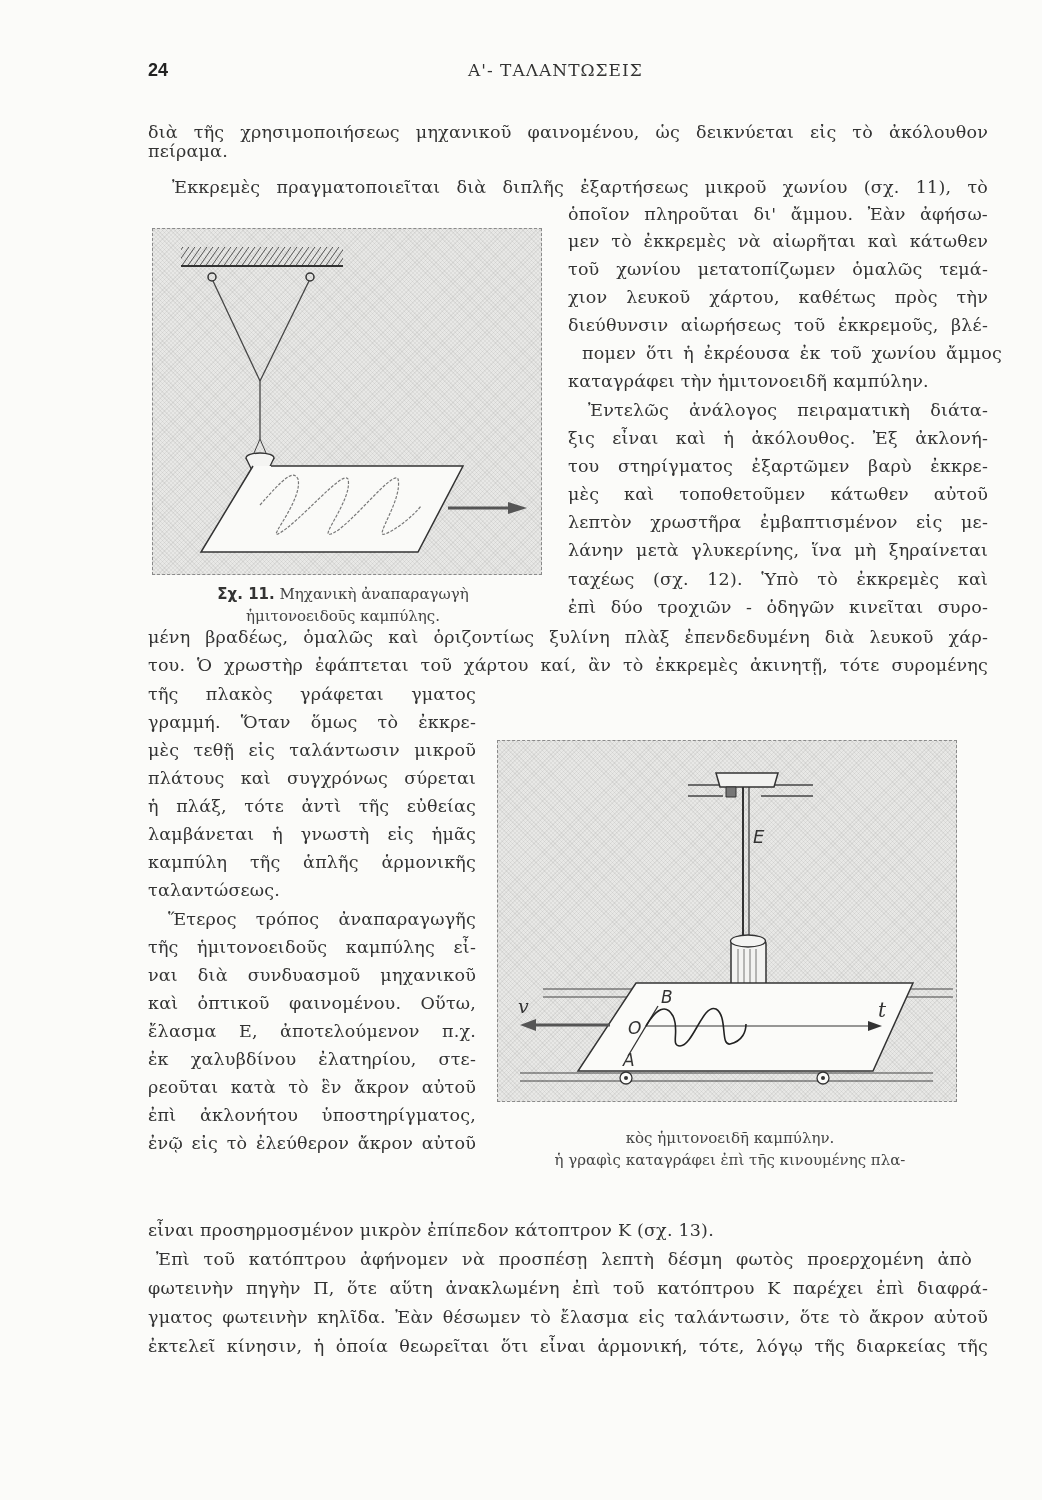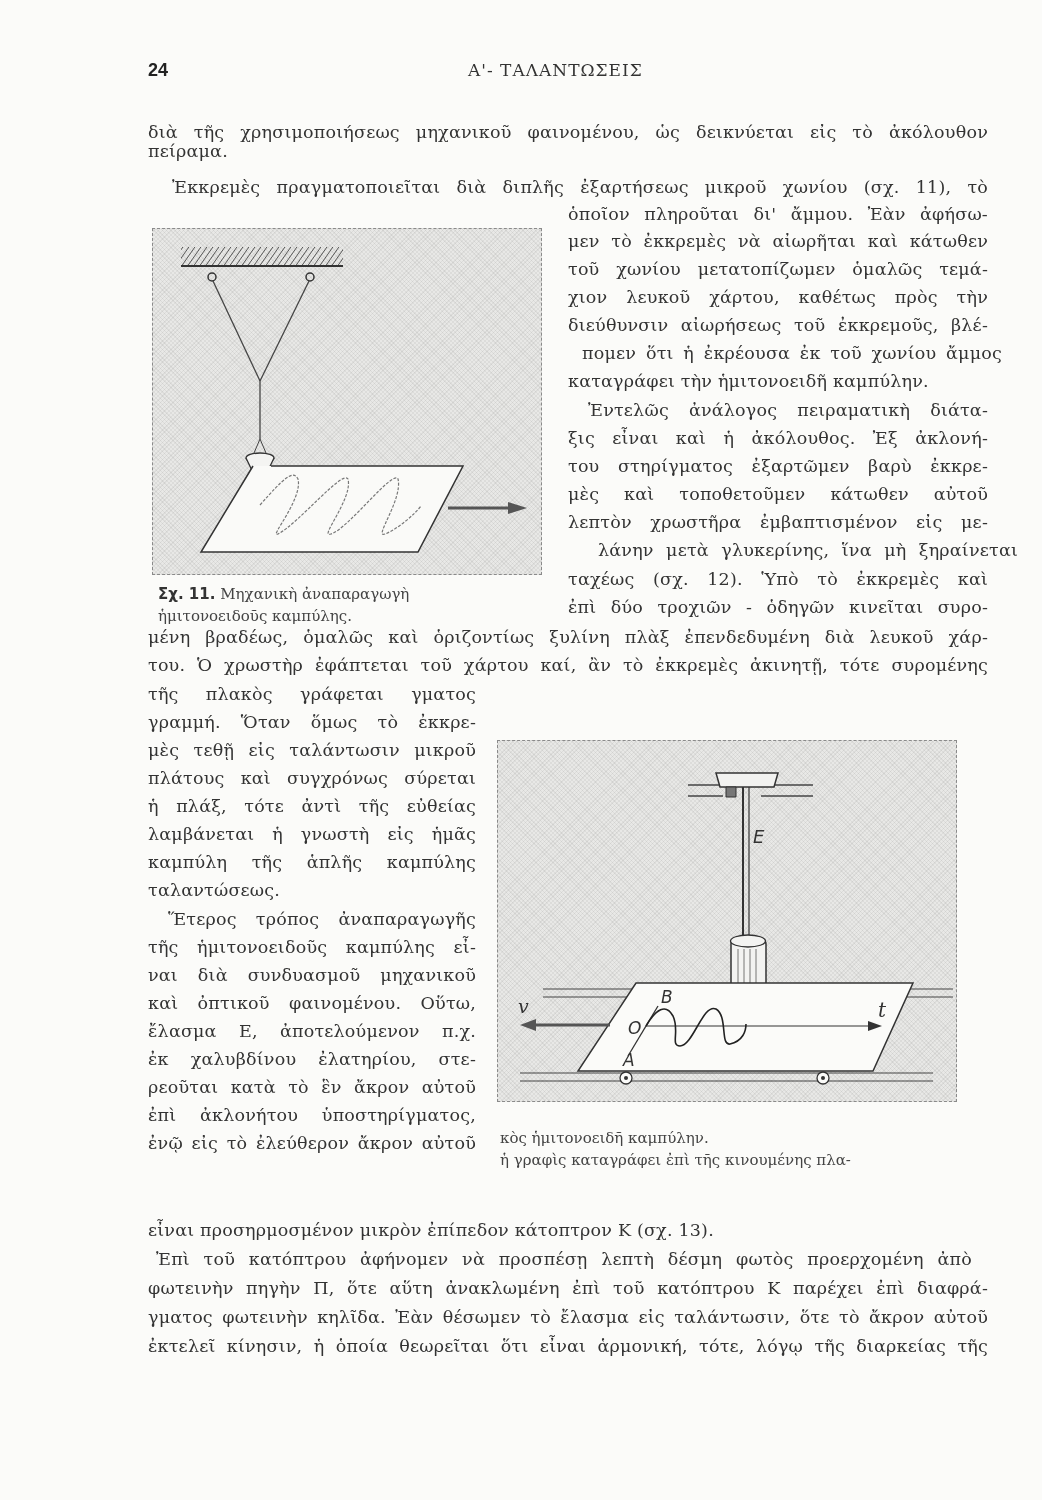--- a/index.html
+++ b/index.html
@@ -8,21 +8,21 @@
   .abs { position:absolute; }
   .line { position:absolute; font-size:17.5px; line-height:26px; white-space:nowrap; letter-spacing:0.2px; color:#333; }
   .just { text-align:justify; text-align-last:justify; white-space:normal; }
   .pagenum { left:148px; top:60px; font-family:"Liberation Sans", sans-serif; font-weight:bold; font-size:18px; color:#222; }
   .runhead { left:468px; top:60px; font-size:17px; letter-spacing:1px; color:#333; }
   .fig { position:absolute; border:1px dashed #8a8a8a;
          background-color:#e8e8e6;
          background-image: repeating-linear-gradient(45deg, rgba(0,0,0,0.05) 0 1px, transparent 1px 3px),
                            repeating-linear-gradient(-45deg, rgba(0,0,0,0.05) 0 1px, transparent 1px 3px); }
   .fig svg { position:absolute; left:0; top:0; }
-  .caption { position:absolute; font-size:15px; line-height:22px; color:#444; white-space:nowrap; }
+  .caption { position:absolute; text-align:center; font-size:15px; line-height:22px; color:#444; white-space:nowrap; }
   .caption b { font-family:"DejaVu Sans", sans-serif; font-weight:bold; font-size:15px; color:#333; }
 </style>
 </head>
 <body>
 
 <div class="abs pagenum">24</div>
 <div class="abs runhead">Α'- ΤΑΛΑΝΤΩΣΕΙΣ</div>
 
 <div class="line just" style="left:148px; top:119px; width:840px;">διὰ τῆς χρησιμοποιήσεως μηχανικοῦ φαινομένου, ὡς δεικνύεται εἰς τὸ ἀκόλουθον</div>
 <div class="line" style="left:148px; top:138px;">πείραμα.</div>
@@ -71,36 +71,36 @@
   <div class="line just" style="left:568px; top:256px; width:420px;">τοῦ χωνίου μετατοπίζωμεν ὁμαλῶς τεμά-</div>
   <div class="line just" style="left:568px; top:284px; width:420px;">χιον λευκοῦ χάρτου, καθέτως πρὸς τὴν</div>
   <div class="line just" style="left:568px; top:312px; width:420px;">διεύθυνσιν αἰωρήσεως τοῦ ἐκκρεμοῦς, βλέ-</div>
   <div class="line just" style="left:568px; top:340px; width:420px;margin-left:14px;">πομεν ὅτι ἡ ἐκρέουσα ἐκ τοῦ χωνίου ἄμμος</div>
   <div class="line" style="left:568px; top:368px;">καταγράφει τὴν ἡμιτονοειδῆ καμπύλην.</div>
   <div class="line just" style="left:588px; top:397px; width:400px;">Ἐντελῶς ἀνάλογος πειραματικὴ διάτα-</div>
   <div class="line just" style="left:568px; top:425px; width:420px;">ξις εἶναι καὶ ἡ ἀκόλουθος. Ἐξ ἀκλονή-</div>
   <div class="line just" style="left:568px; top:453px; width:420px;">του στηρίγματος ἐξαρτῶμεν βαρὺ ἐκκρε-</div>
   <div class="line just" style="left:568px; top:481px; width:420px;">μὲς καὶ τοποθετοῦμεν κάτωθεν αὐτοῦ</div>
   <div class="line just" style="left:568px; top:509px; width:420px;">λεπτὸν χρωστῆρα ἐμβαπτισμένον εἰς με-</div>
-  <div class="line just" style="left:568px; top:537px; width:420px;margin-left:30px;">λάνην μετὰ γλυκερίνης, ἵνα μὴ ξηραίνεται</div>
+  <div class="line just" style="left:568px; top:537px; width:420px;">λάνην μετὰ γλυκερίνης, ἵνα μὴ ξηραίνεται</div>
   <div class="line just" style="left:568px; top:566px; width:420px;">ταχέως (σχ. 12). Ὑπὸ τὸ ἐκκρεμὲς καὶ</div>
   <div class="line just" style="left:568px; top:594px; width:420px;">ἐπὶ δύο τροχιῶν - ὁδηγῶν κινεῖται συρο-</div>
 </div>
 
 <div class="line just" style="left:148px; top:624px; width:840px;">μένη βραδέως, ὁμαλῶς καὶ ὁριζοντίως ξυλίνη πλὰξ ἐπενδεδυμένη διὰ λευκοῦ χάρ-</div>
 <div class="line just" style="left:148px; top:652px; width:840px;">του. Ὁ χρωστὴρ ἐφάπτεται τοῦ χάρτου καί, ἂν τὸ ἐκκρεμὲς ἀκινητῇ, τότε συρομένης</div>
 
 <div>
   <div class="line just" style="left:148px; top:681px; width:328px;">τῆς πλακὸς γράφεται γματος</div>
   <div class="line just" style="left:148px; top:709px; width:328px;">γραμμή. Ὅταν ὅμως τὸ ἐκκρε-</div>
   <div class="line just" style="left:148px; top:737px; width:328px;">μὲς τεθῇ εἰς ταλάντωσιν μικροῦ</div>
   <div class="line just" style="left:148px; top:765px; width:328px;">πλάτους καὶ συγχρόνως σύρεται</div>
   <div class="line just" style="left:148px; top:793px; width:328px;">ἡ πλάξ, τότε ἀντὶ τῆς εὐθείας</div>
   <div class="line just" style="left:148px; top:821px; width:328px;">λαμβάνεται ἡ γνωστὴ εἰς ἡμᾶς</div>
-  <div class="line just" style="left:148px; top:849px; width:328px;">καμπύλη τῆς ἁπλῆς καμπύλης</div>
+  <div class="line just" style="left:148px; top:849px; width:328px;">καμπύλη τῆς ἁπλῆς ἁρμονικῆς</div>
   <div class="line" style="left:148px; top:877px;">ταλαντώσεως.</div>
   <div class="line just" style="left:168px; top:906px; width:308px;">Ἕτερος τρόπος ἀναπαραγωγῆς</div>
   <div class="line just" style="left:148px; top:934px; width:328px;">τῆς ἡμιτονοειδοῦς καμπύλης εἶ-</div>
   <div class="line just" style="left:148px; top:962px; width:328px;">ναι διὰ συνδυασμοῦ μηχανικοῦ</div>
   <div class="line just" style="left:148px; top:990px; width:328px;">καὶ ὀπτικοῦ φαινομένου. Οὕτω,</div>
   <div class="line just" style="left:148px; top:1018px; width:328px;">ἔλασμα Ε, ἀποτελούμενον π.χ.</div>
   <div class="line just" style="left:148px; top:1046px; width:328px;">ἐκ χαλυβδίνου ἐλατηρίου, στε-</div>
   <div class="line just" style="left:148px; top:1074px; width:328px;">ρεοῦται κατὰ τὸ ἓν ἄκρον αὐτοῦ</div>
   <div class="line just" style="left:148px; top:1102px; width:328px;">ἐπὶ ἀκλονήτου ὑποστηρίγματος,</div>
   <div class="line just" style="left:148px; top:1130px; width:328px;">ἐνῷ εἰς τὸ ἐλεύθερον ἄκρον αὐτοῦ</div>

